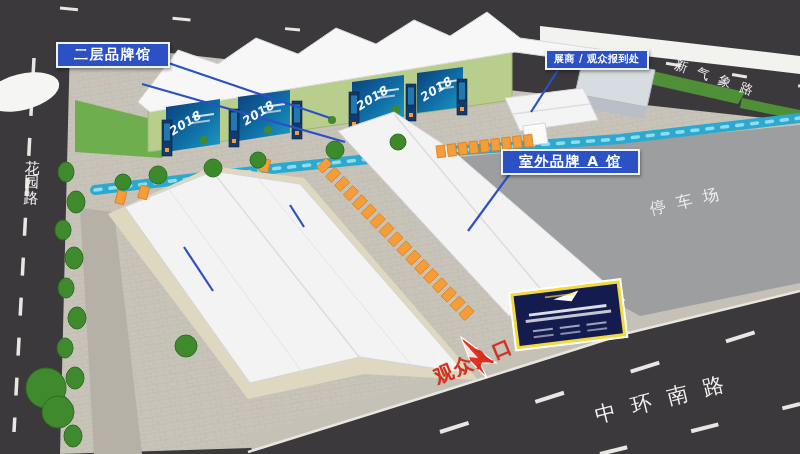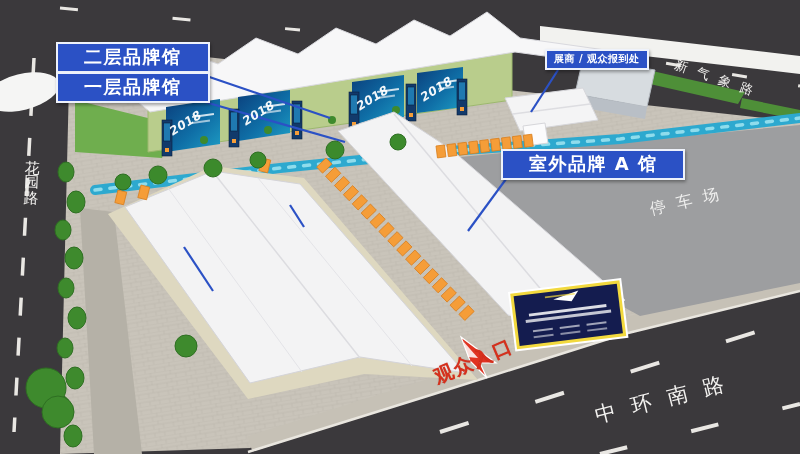--- a/index.html
+++ b/index.html
@@ -1,22 +1,22 @@
 <!DOCTYPE html>
 <html><head>
 <meta charset="utf-8">
 <style>
   html,body{margin:0;padding:0;background:#222;}
   .stage{position:relative;width:800px;height:454px;overflow:hidden;
          font-family:"DejaVu Sans","Liberation Sans",sans-serif;}
   .stage svg{position:absolute;left:0;top:0;}
   .ov{position:absolute;white-space:nowrap;}
   .callout{background:#2b51c5;color:#fff;border:2px solid #eef2fb;
-           font-weight:bold;font-size:18px;letter-spacing:1.5px;
-           padding:2px 26px;box-shadow:1px 2px 3px rgba(0,0,0,.35);line-height:1.25;}
+           font-weight:bold;font-size:14px;letter-spacing:1.5px;
+           padding:2px 16px;box-shadow:1px 2px 3px rgba(0,0,0,.35);line-height:1.25;}
   .callout.small{font-size:10px;letter-spacing:.5px;padding:2px 7px;}
   .roadname{color:#f4f3f1;}
   .rd-west{left:22px;top:148px;writing-mode:vertical-rl;letter-spacing:15px;
            font-size:15px;transform:rotate(2deg);}
   .rd-north{left:678px;top:56px;font-size:13px;letter-spacing:10px;
             transform:rotate(19deg);transform-origin:left top;}
   .rd-south{left:592px;top:402px;font-size:21px;letter-spacing:16px;
             transform:rotate(-14deg);transform-origin:left top;}
   .parkname{left:648px;top:200px;font-size:16px;letter-spacing:11px;color:#efefee;
             transform:rotate(-13deg);transform-origin:left top;}
@@ -249,23 +249,22 @@
     <circle cx="123" cy="182" r="8"></circle>
         <circle cx="158" cy="175" r="9"></circle>
         <circle cx="213" cy="168" r="9"></circle>
     <circle cx="258" cy="160" r="8"></circle>
         <circle cx="335" cy="150" r="9"></circle>
         <circle cx="398" cy="142" r="8"></circle>
   </g>
 </svg>
 
 <div class="ov callout" style="left:56px;top:42px;">二层品牌馆</div>
-<div class="ov callout" style="left:56px;top:72px;">一层品牌馆</div>
 <div class="ov callout small" style="left:545px;top:49px;">展商 / 观众报到处</div>
-<div class="ov callout" style="left:501px;top:149px;">室外品牌 A 馆</div>
+<div class="ov callout" style="left:501px;top:149px;text-decoration:underline;">室外品牌 A 馆</div>
 
 <div class="ov roadname rd-west">花园路</div>
 <div class="ov roadname rd-north">新气象路</div>
 <div class="ov roadname rd-south">中环南路</div>
 <div class="ov parkname">停车场</div>
 <div class="ov entrance">观众入口</div>
 
 <span class="yr" style="left:168px;top:116px;">2018</span>
 <span class="yr" style="left:241px;top:106px;">2018</span>
 <span class="yr" style="left:355px;top:91px;">2018</span>

